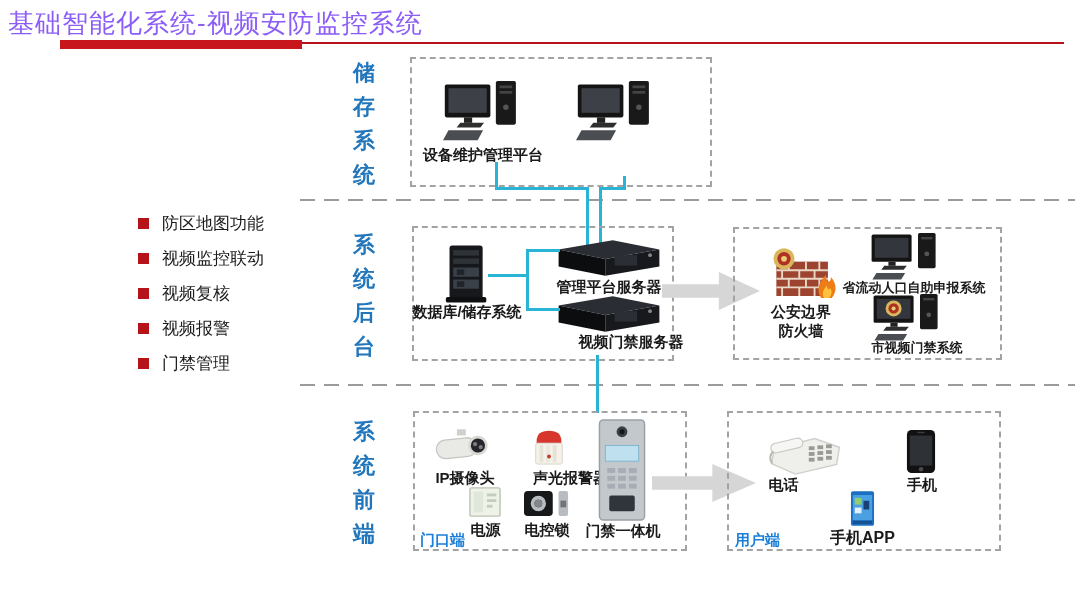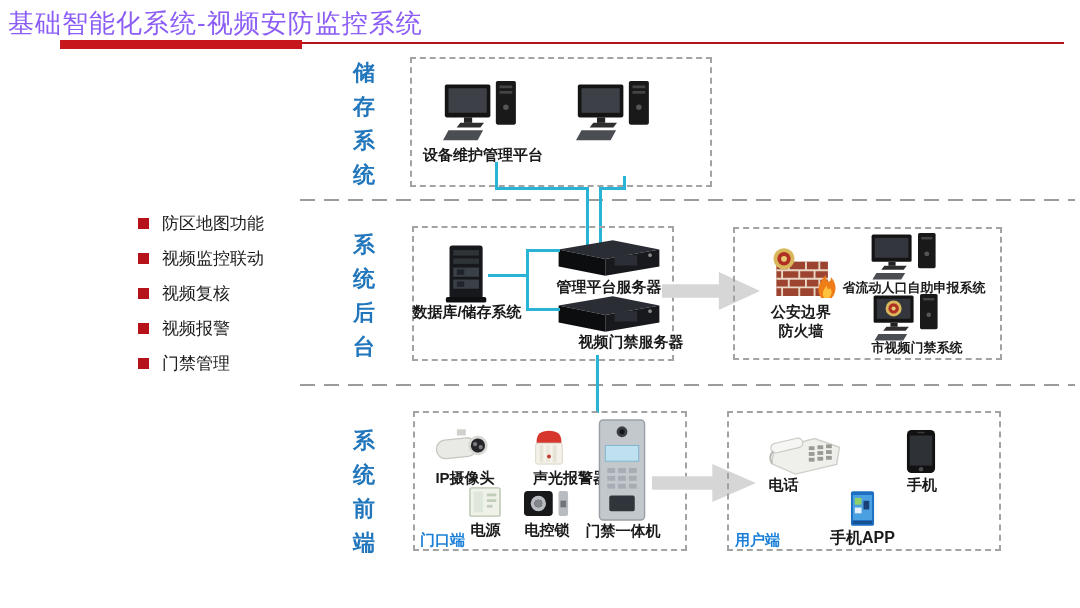--- a/index.html
+++ b/index.html
@@ -61,21 +61,21 @@
       <span class="feat-label">视频报警</span>
     </div>
     <div class="feat-item">
       <span class="feat-bullet"></span>
       <span class="feat-label">门禁管理</span>
     </div>
   </div>
 
   <div class="abs layer" style="left:351px; top:56px;">储存系统</div>
   <div class="abs layer" style="left:351px; top:228px;">系统后台</div>
-  <div class="abs layer" style="left:351px; top:424px;">系统前端</div>
+  <div class="abs layer" style="left:351px; top:415px;">系统前端</div>
 
   <div class="abs divider" style="left:300px; top:199px; width:775px;"></div>
   <div class="abs divider" style="left:300px; top:384px; width:775px;"></div>
 
   <div class="abs gbox" style="left:410px; top:57px; width:298px; height:126px;"></div>
 
   <div class="abs" style="left:443px; top:78px; width:82px; height:66px;">
     <svg viewBox="0 0 90 70">
       <rect x="2" y="6" width="50" height="36" rx="2" fill="#141414"></rect>
       <rect x="6" y="10" width="42" height="27" fill="#3d4047"></rect>

